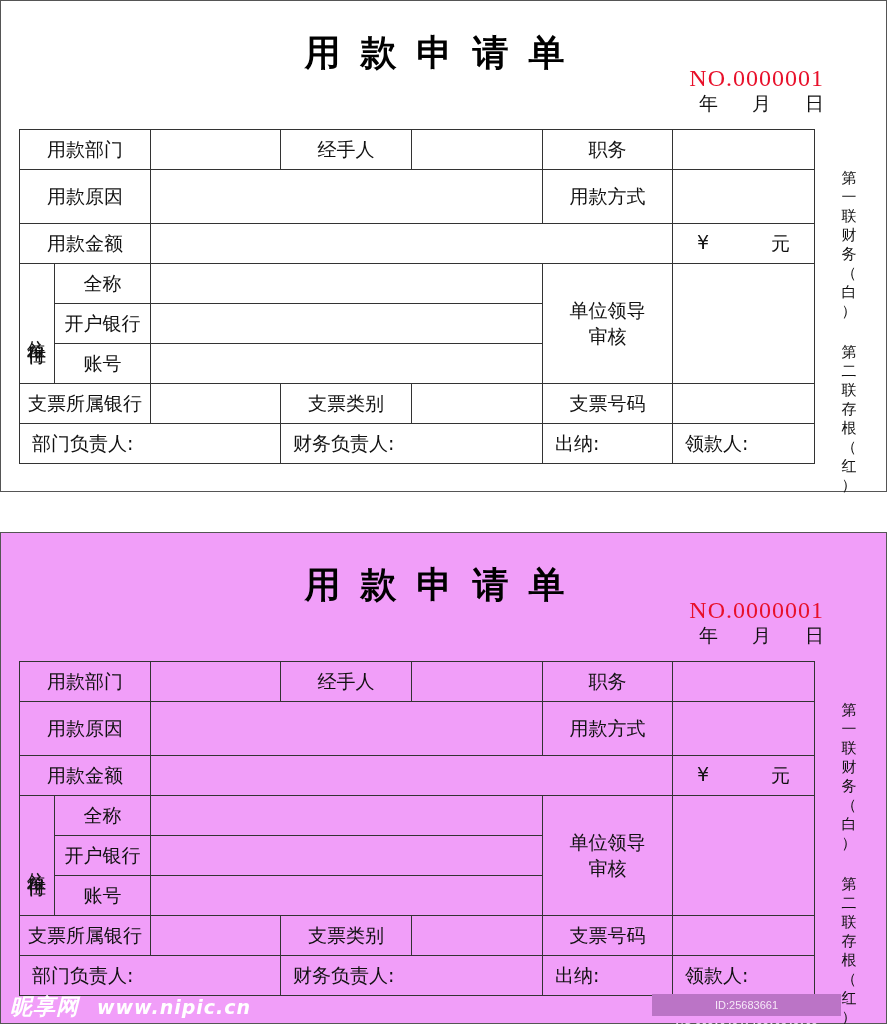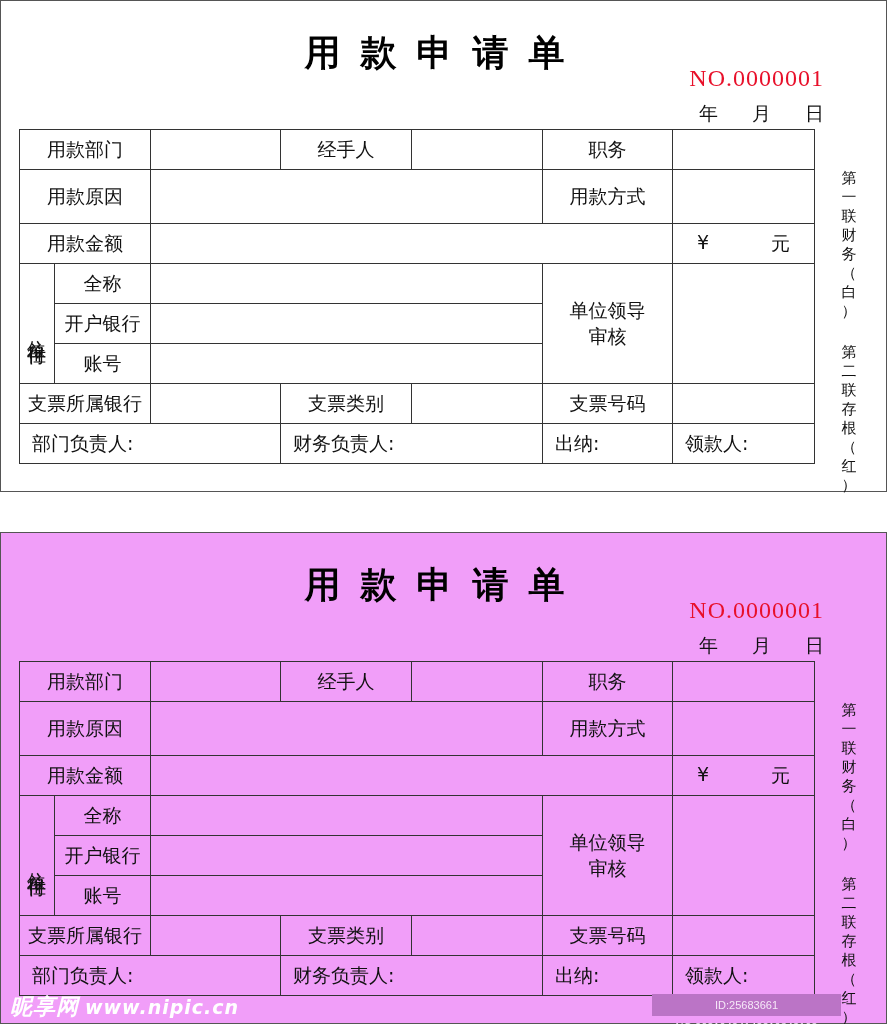--- a/index.html
+++ b/index.html
@@ -5,33 +5,33 @@
   html, body { margin:0; padding:0; }
   body { width:889px; height:1024px; position:relative; background:#ffffff; overflow:hidden;
          font-family:"DejaVu Sans", sans-serif; color:#111; }
   .form { position:absolute; left:0; width:887px; box-sizing:border-box; border:1.5px solid #555; }
   .form.white { top:0; height:492px; background:#ffffff; }
   .form.pink { top:532px; height:492px; background:#f19ef9; }
   .title { position:absolute; top:28px; left:0; width:887px; text-align:center; font-family:"DejaVu Serif", serif;
            font-weight:bold; font-size:36px; letter-spacing:20px; color:#000; }
   .serial { position:absolute; top:64px; right:62px; font-family:Liberation Serif, serif; font-size:24px;
             color:#e8102a; letter-spacing:1px; }
-  .date { position:absolute; top:100px; right:62px; font-size:19px; word-spacing:0; }
+  .date { position:absolute; top:90px; right:62px; font-size:19px; word-spacing:0; }
   .date span { display:inline-block; margin-left:34px; }
   .date span:first-child { margin-left:0; }
   table.grid { position:absolute; left:18px; top:128px; width:796px; border-collapse:collapse; table-layout:fixed; }
   table.grid td { border:1.5px solid #333; font-size:19px; text-align:center; padding:0; vertical-align:middle; white-space:nowrap; }
   table.grid td.left { text-align:left; padding-left:12px; }
   .vert { writing-mode:vertical-rl; text-orientation:upright; letter-spacing:-2px; font-size:19px; line-height:1; }
   .amount { display:flex; justify-content:space-between; padding:0 24px 0 24px; }
   .sidenote { position:absolute; left:838px; top:168px; width:20px; font-size:15px; line-height:19px; text-align:center; }
   .sidenote .gap { height:22px; }
   .wm-logo { position:absolute; left:10px; top:992px; font-size:22px; font-weight:bold; font-style:italic; color:#fff;
              font-family:"DejaVu Sans", sans-serif; letter-spacing:1px; }
-  .wm-logo .url { font-size:19px; margin-left:6px; }
+  .wm-logo .url { font-size:19px; margin-left:18px; }
   .wm-id { position:absolute; left:652px; top:994px; width:189px; height:22px; background:#bb74c6; color:#f6e8f8;
            font-size:11px; line-height:22px; text-align:center; font-family:"Liberation Sans", sans-serif; }
 </style>
 </head>
 <body>
 
 <div class="form white">
   <div class="title">用款申请单</div>
   <div class="serial">NO.0000001</div>
   <div class="date">

